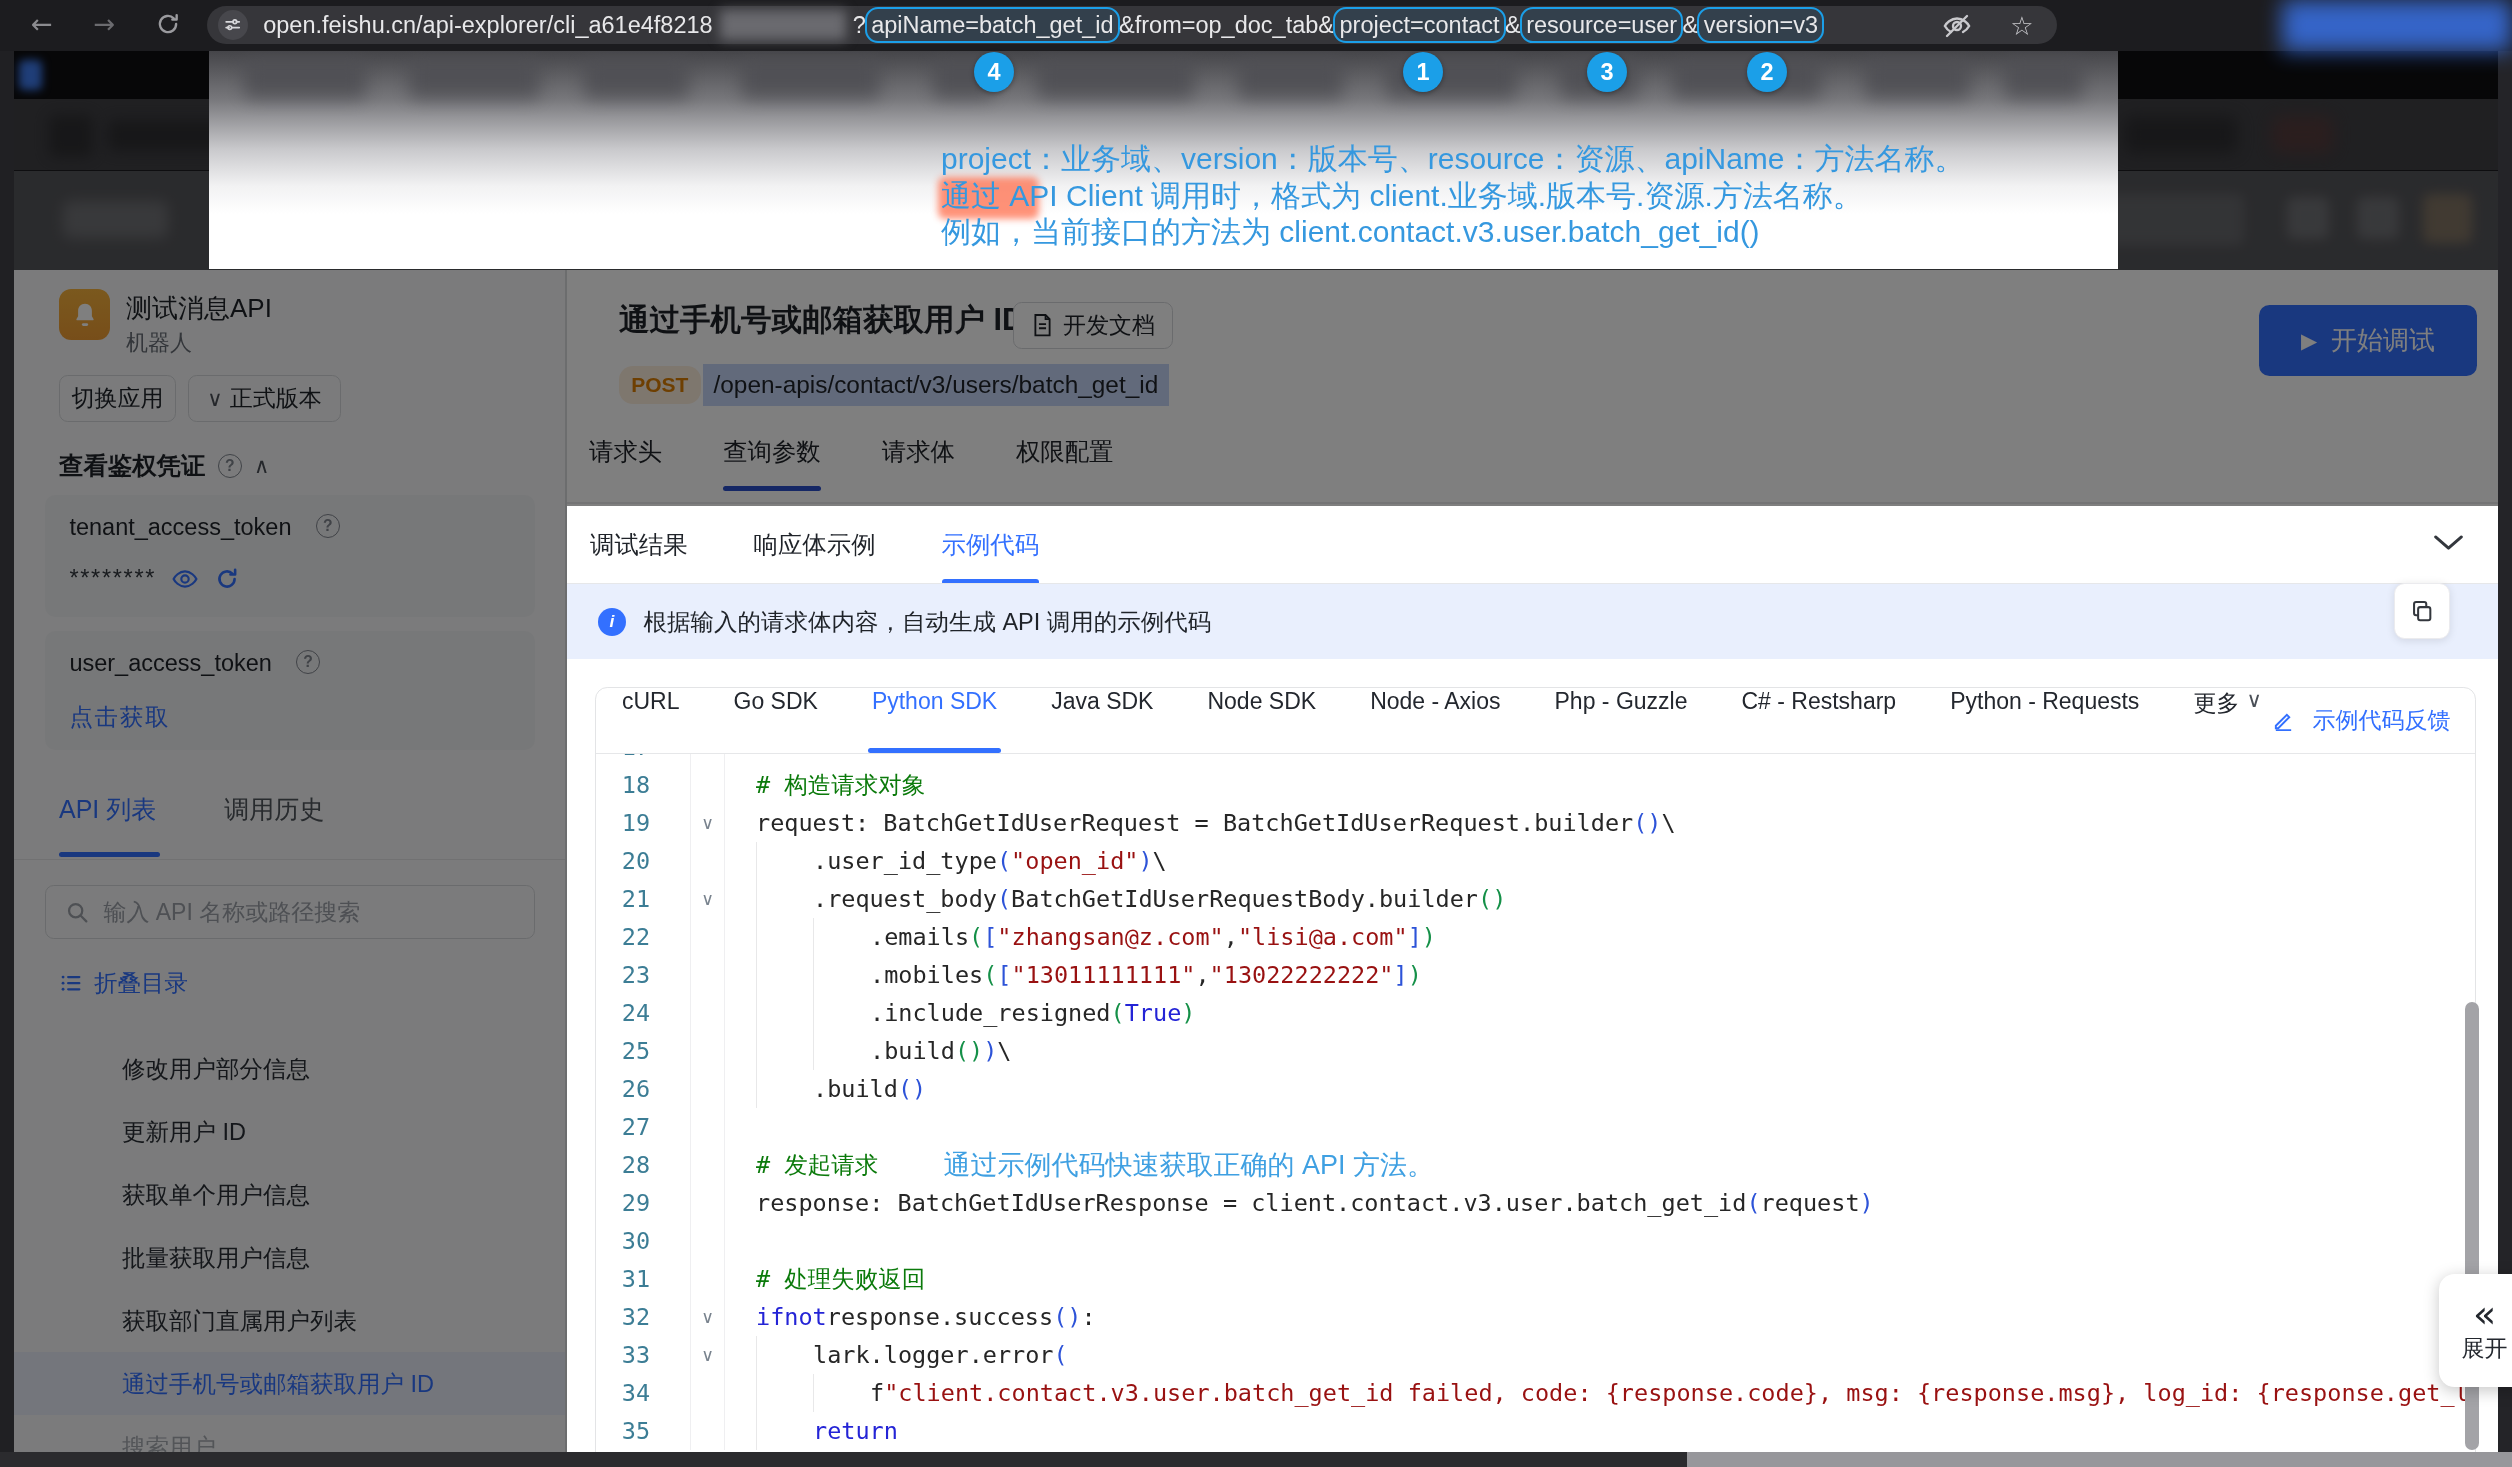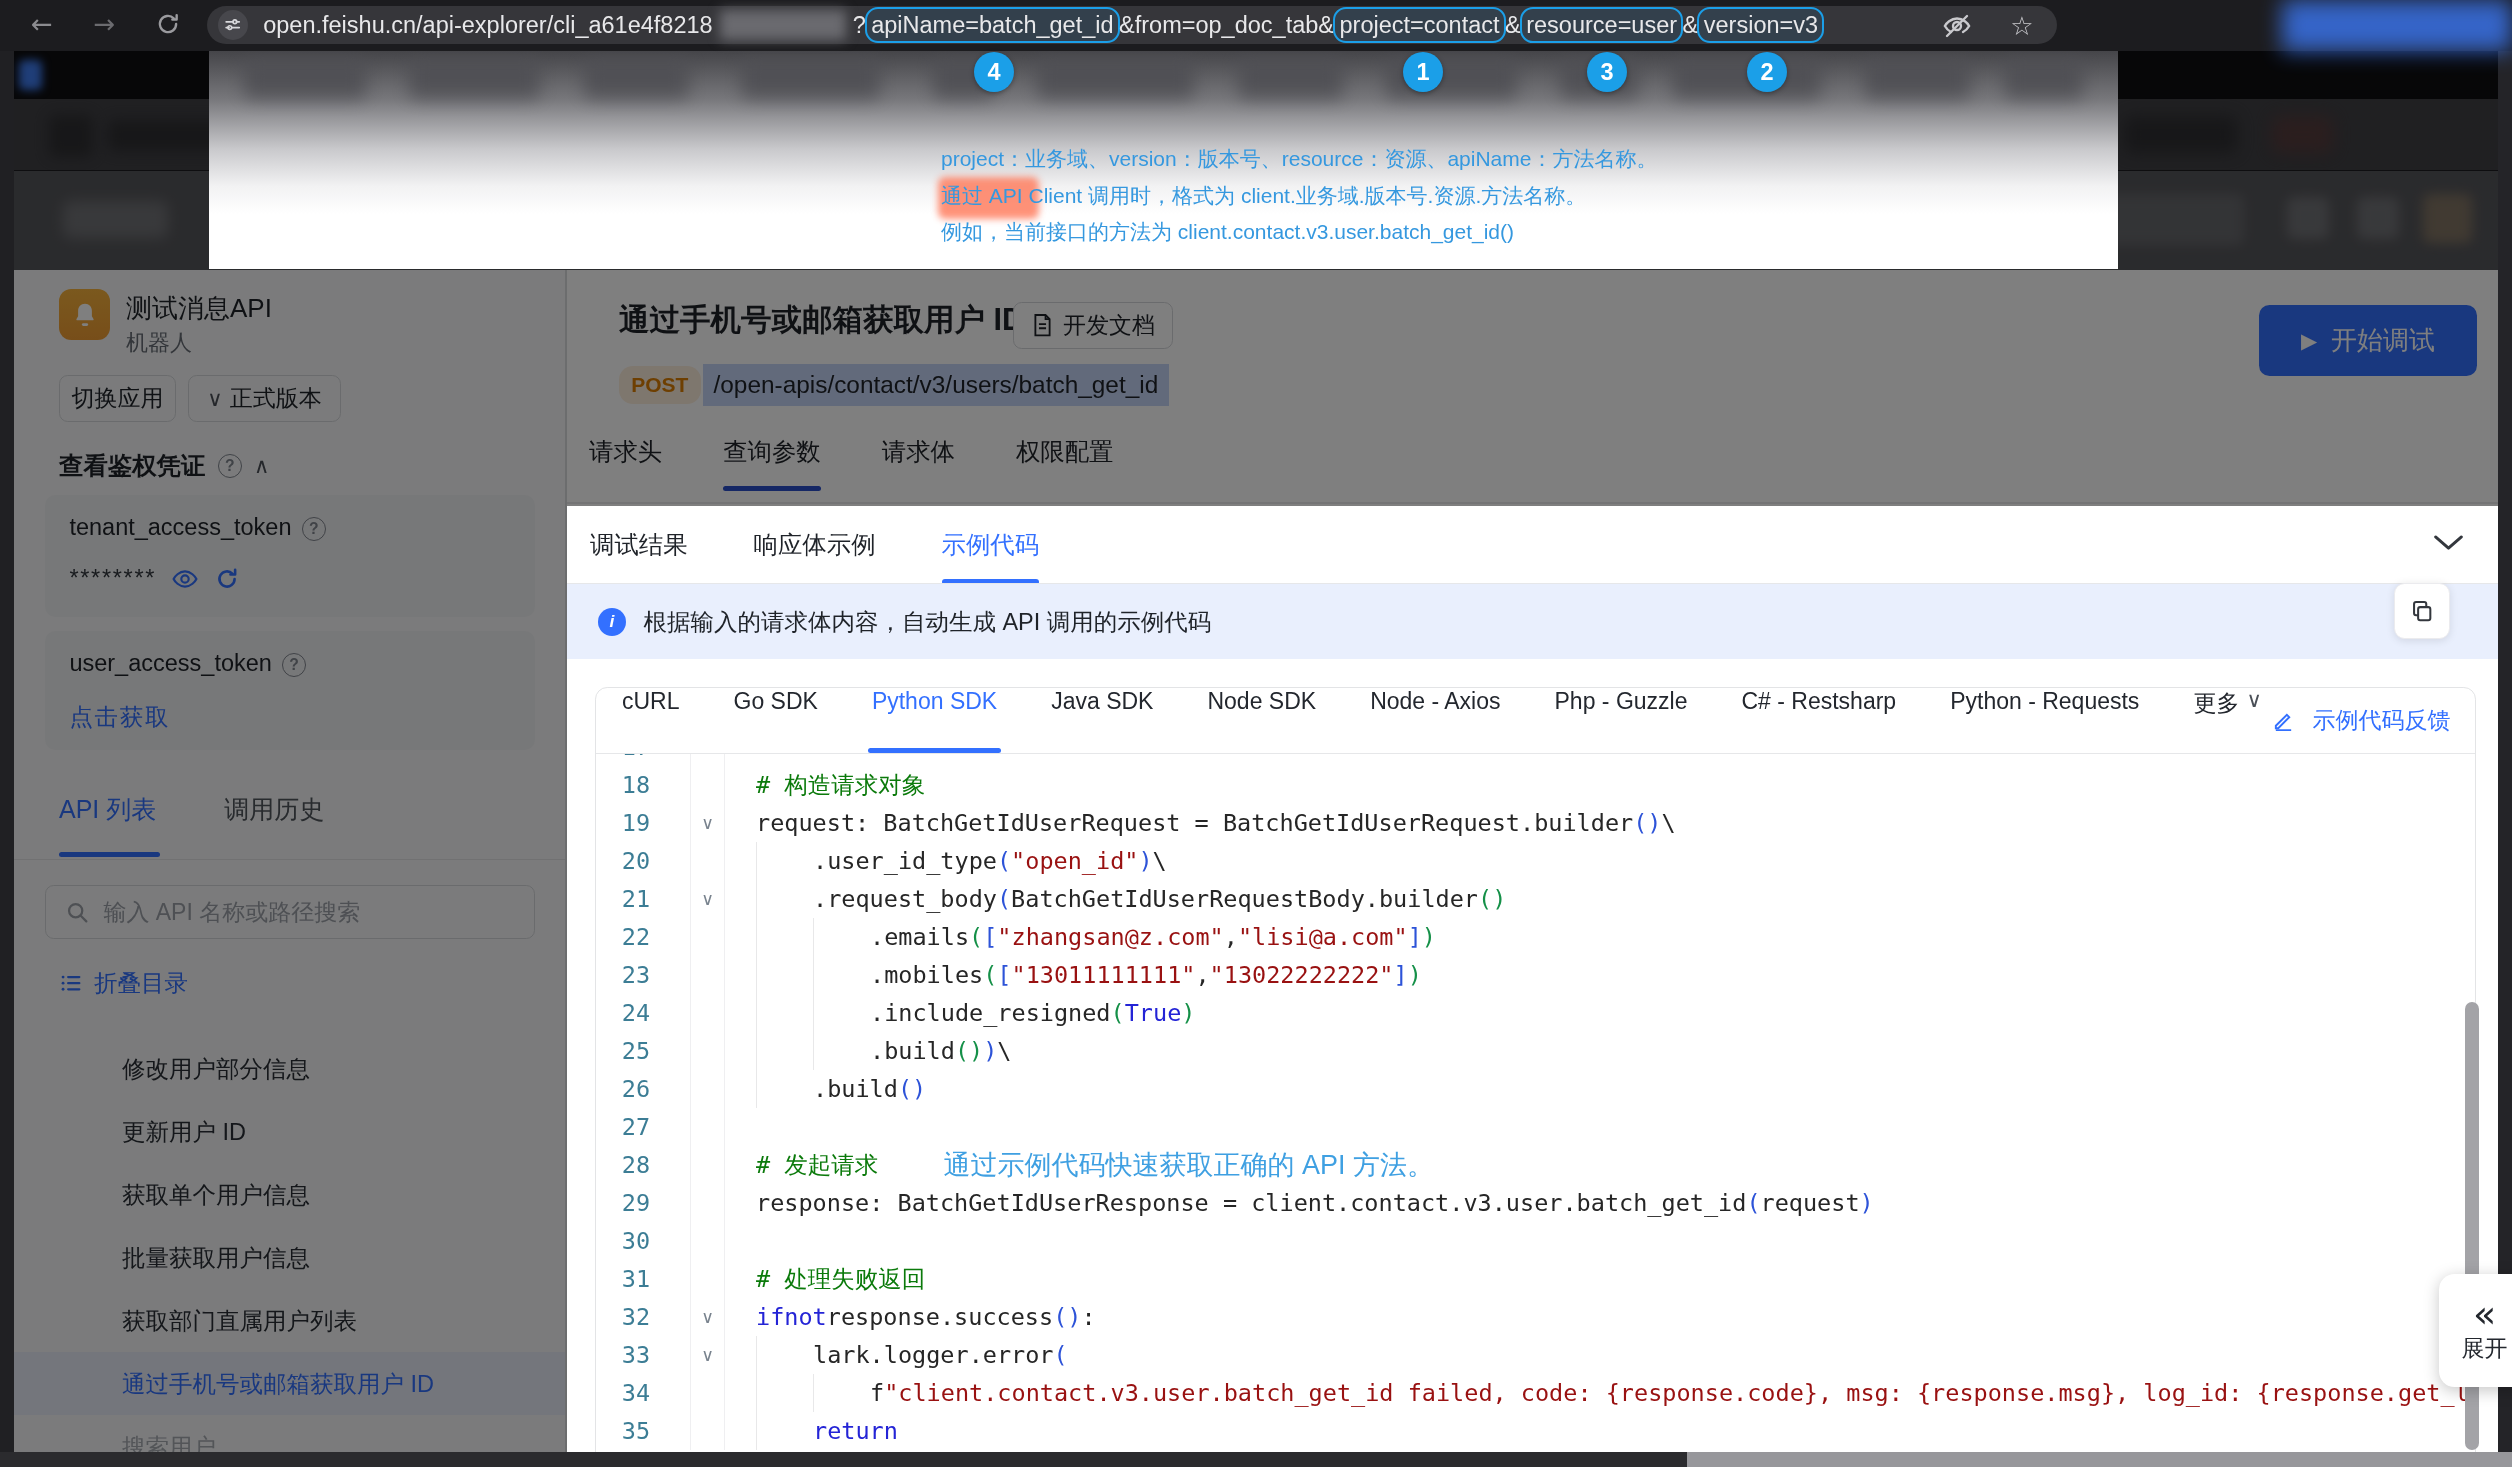--- a/index.html
+++ b/index.html
@@ -17,21 +17,21 @@
   .hlbox { border:2.6px solid #1b9fe8; background:rgba(27,159,232,0.10); padding:2.6px 4.4px; margin:0 -0.9px; border-radius:13px; }
   .url-blur { display:inline-block; width:126px; height:30px; background:#6a6a6f; border-radius:3.5px; filter:blur(6.1px); margin:0 7px; }
   .pill-ic { position:absolute; top:10.5px; width:30px; height:30px; }
   .tour-badge { position:absolute; top:52px; width:40px; height:40px; border-radius:50%; background:#1b9fe8; color:#fff; font-size:23.5px; font-weight:bold; display:flex; align-items:center; justify-content:center; z-index:70; box-shadow:0 1.7px 5.2px rgba(0,0,0,.35); }
   .chrome-ext-blur { position:absolute; left:2282px; top:0; width:230px; height:51px; background:#3a72e6; filter:blur(10.5px); opacity:.85; z-index:61; }
 
   
   .tour-panel { position:absolute; left:209px; top:51px; width:1909px; height:218px; z-index:50; overflow:hidden;
     background:linear-gradient(#454549 0%, #77777b 22%, #c9c9cc 45%, #f2f2f3 62%, #ffffff 75%); }
   .blob { position:absolute; border-radius:7px; }
-  .tline { position:absolute; left:732px; font-size:21px; line-height:37px; color:#3598df; white-space:nowrap; z-index:3; }
+  .tline { position:absolute; left:732px; font-size:30px; line-height:37px; color:#3598df; white-space:nowrap; z-index:3; }
   .tour-red { position:absolute; left:729px; top:126px; width:101px; height:42px; background:#ff7757; filter:blur(3.5px); opacity:.8; border-radius:7px; z-index:2; }
 
   
   .stripA { position:absolute; left:14px; top:51px; width:2484px; height:49px; background:#0e0e11; }
   .stripB { position:absolute; left:14px; top:99px; width:2484px; height:71px; background:#404044; }
   .stripC { position:absolute; left:14px; top:171px; width:2484px; height:99px; background:#55565a; }
   .edgeL { position:absolute; left:0; top:51px; width:14px; height:1417px; background:#202023; z-index:45; }
   .edgeR { position:absolute; left:2498px; top:51px; width:14px; height:1417px; background:#242428; z-index:45; }
   .botDark { position:absolute; left:0; top:1452px; width:1687px; height:15.7px; background:#2b2b2e; z-index:46; }
   .botLight { position:absolute; left:1687px; top:1452px; width:826px; height:15.7px; background:#97979b; z-index:46; }
@@ -39,21 +39,21 @@
   
   .sidebar { position:absolute; left:14px; top:270px; width:553px; height:1184px; background:#f6f7f8; }
   .app-icon { position:absolute; left:45px; top:19px; width:51px; height:51px; border-radius:12.2px; background:linear-gradient(#f6b23c,#ef9c33); display:flex; align-items:center; justify-content:center; }
   .app-name { position:absolute; left:112px; top:21px; font-size:26px; font-weight:500; color:#1f2329;text-align:right; }
   .app-type { position:absolute; left:112px; top:58px; font-size:22px; color:#676c75; }
   .sbtn { position:absolute; top:105px; height:47px; border:1.7px solid #d5d7db; border-radius:8.7px; background:#f6f7f8; font-size:23px; color:#1f2329; display:flex; align-items:center; justify-content:center; gap:7px; }
   .auth-row { position:absolute; left:45px; top:180px; display:flex; align-items:center; gap:12.2px; font-size:24.4px; font-weight:600; color:#1f2329; }
   .qmark { width:24.4px; height:24.4px; border:1.7px solid #81868f; border-radius:50%; color:#81868f; font-size:15.7px; font-weight:bold; display:flex; align-items:center; justify-content:center; }
   .chev { font-family:"DejaVu Sans", sans-serif; font-weight:normal; color:#4a4f57; font-size:21px; }
   .tok-card { position:absolute; left:31px; width:490px; background:#eff0f2; border-radius:10.5px; }
-  .tok-label { position:absolute; left:24.4px; top:19px; font-size:23.5px; color:#1f2329; display:flex; gap:10px; align-items:flex-end; }
+  .tok-label { position:absolute; left:24.4px; top:19px; font-size:23.5px; color:#1f2329; display:flex; gap:24px; align-items:flex-start; }
   .tok-mask { position:absolute; left:24.4px; top:70px; font-size:23.5px; letter-spacing:1.7px; color:#33383f; display:flex; align-items:center; gap:15.7px; }
   .blue-link { color:#3370ff; }
   .sb-tabs { position:absolute; left:45px; top:523px; display:flex; gap:68px; font-size:25px; }
   .sb-underline { position:absolute; left:45px; top:582px; width:101px; height:5.2px; background:#3370ff; border-radius:2.6px; }
   .sb-div { position:absolute; left:0; top:589px; width:553px; height:0.9px; background:#e2e3e5; }
   .search-box { position:absolute; left:31px; top:615px; width:490px; height:54px; border:1.7px solid #d5d7db; border-radius:8.7px; display:flex; align-items:center; gap:14px; padding-left:19px; color:#9ca0a8; font-size:23px; background:#f6f7f8; }
   .collapse-row { position:absolute; left:45px; top:697px; display:flex; align-items:center; gap:10.5px; font-size:23.5px; color:#3370ff; }
   .api-list { position:absolute; left:0; top:767px; width:553px; }
   .api-item { height:63px; display:flex; align-items:center; padding-left:108px; font-size:23.5px; color:#2a2f36; cursor:pointer; }
   .api-item.selected { background:#e9edf8; color:#3370ff; }

